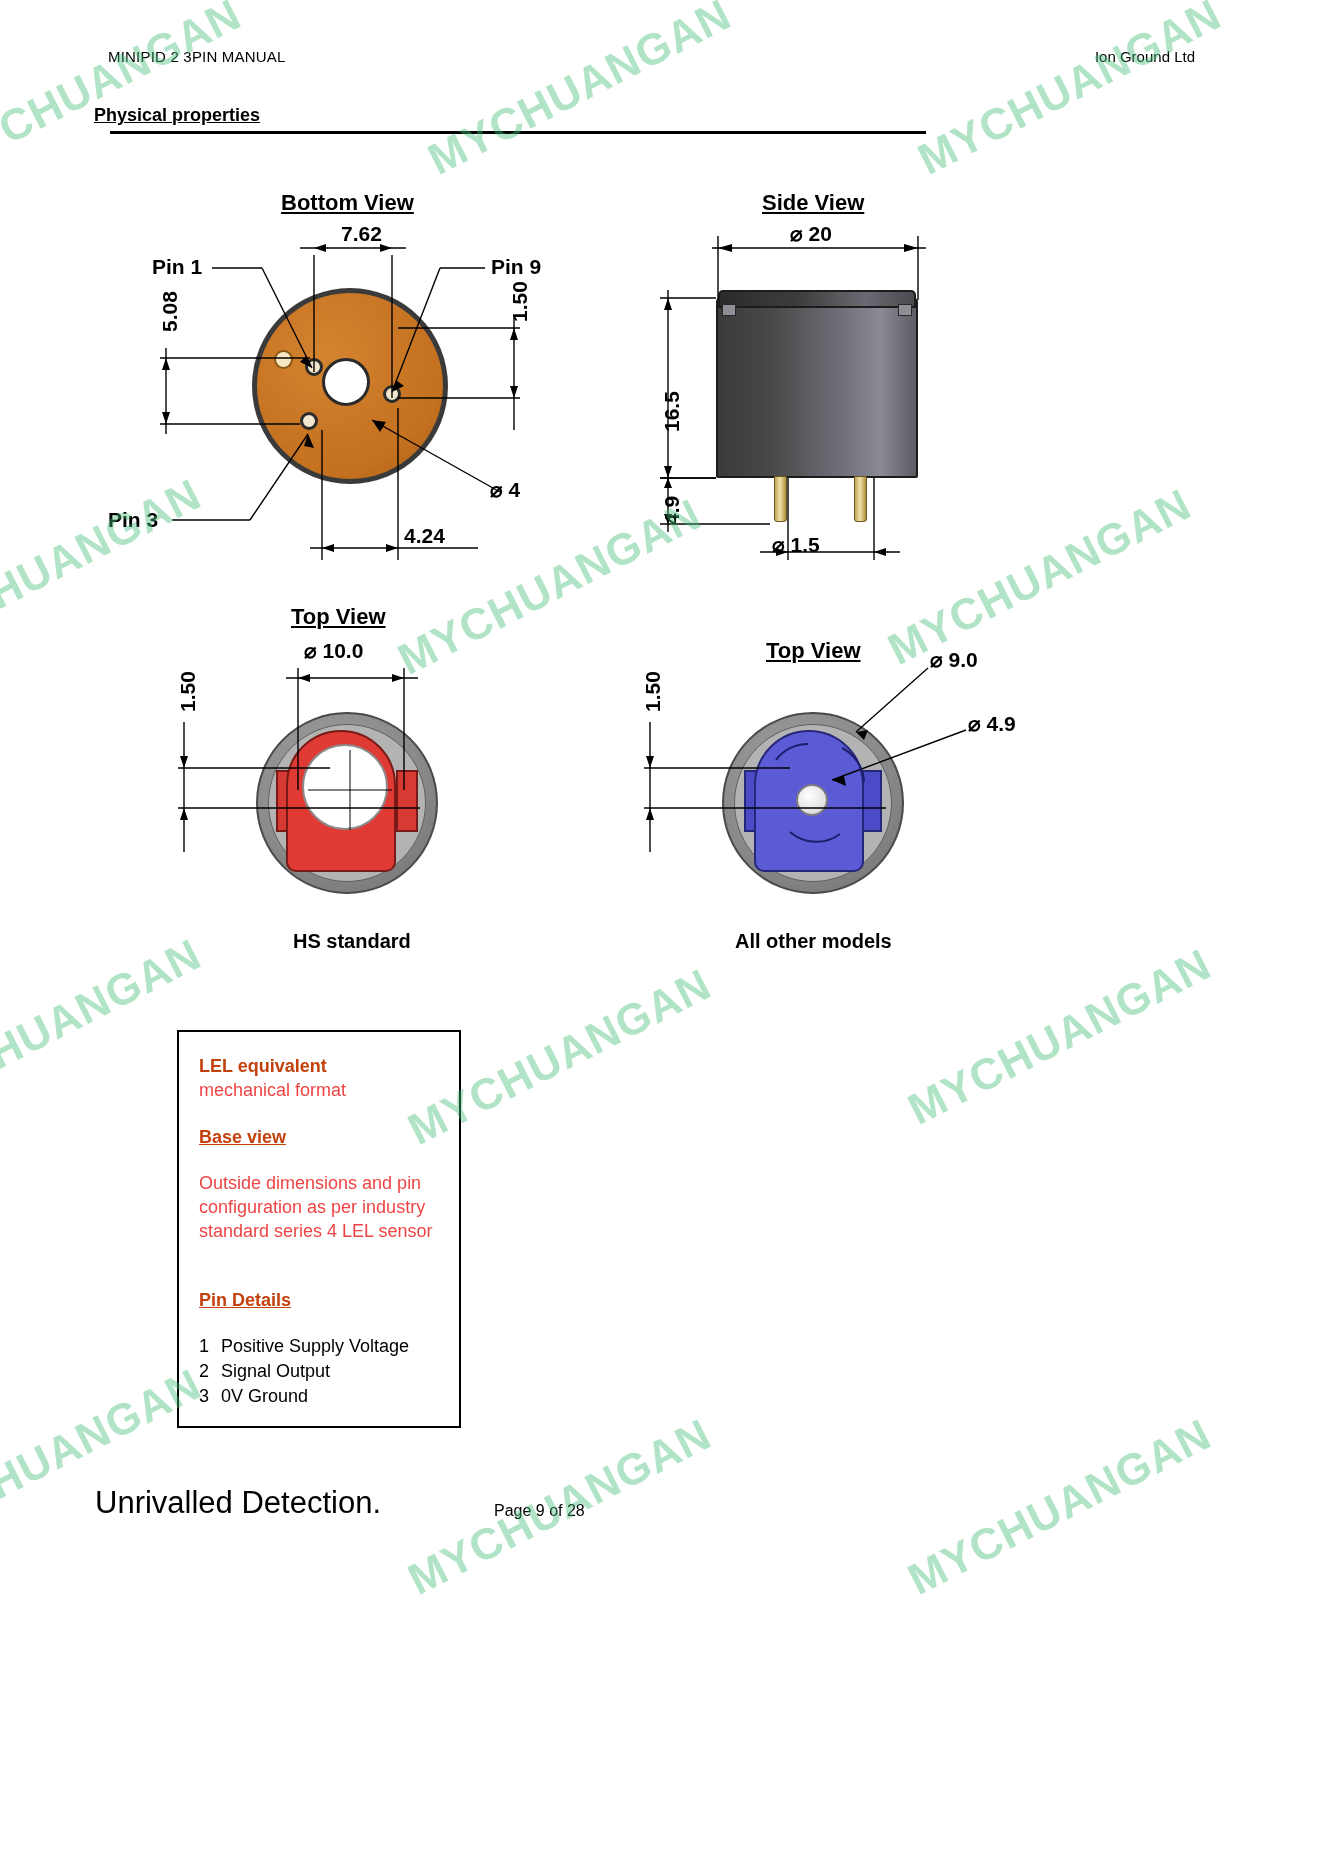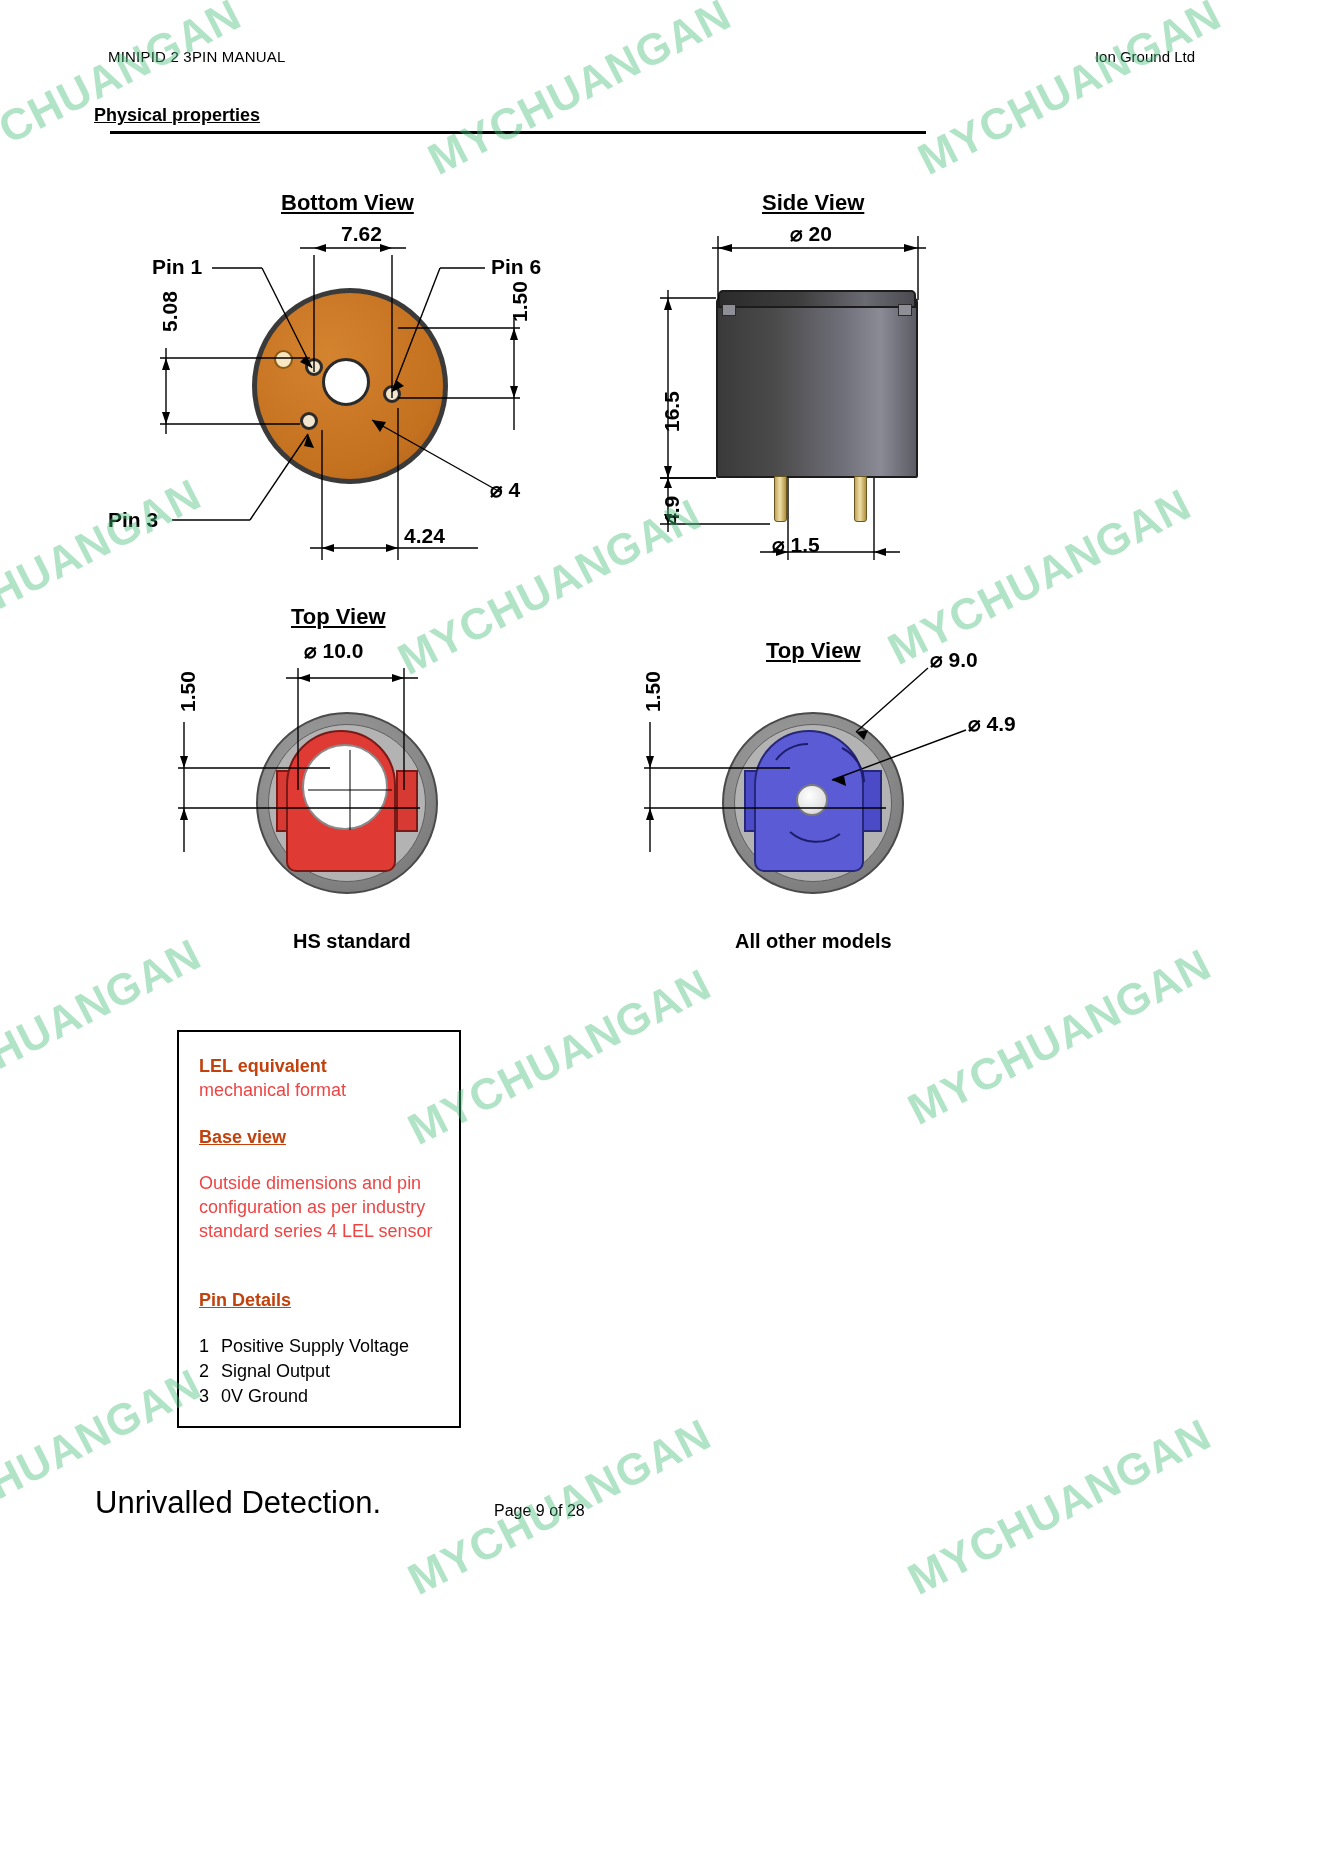--- a/index.html
+++ b/index.html
@@ -356,21 +356,21 @@
     <div class="centre-hole"></div>
   </div>
 
   <div class="dim" style="left:341px; top:222px;">7.62</div>
   <div class="dim vert" style="left:508px; top:322px;">1.50</div>
   <div class="dim vert" style="left:158px; top:332px;">5.08</div>
   <div class="dim" style="left:404px; top:524px;">4.24</div>
   <div class="dim" style="left:490px; top:478px;">⌀ 4</div>
 
   <div class="pinlbl" style="left:152px; top:255px;">Pin 1</div>
-  <div class="pinlbl" style="left:491px; top:255px;">Pin 6</div>
+  <div class="pinlbl" style="left:491px; top:255px;">Pin 9</div>
   <div class="pinlbl" style="left:108px; top:508px;">Pin 3</div>
 
   <div class="view-label" style="left:762px; top:190px;">Side View</div>
 
   <div id="side-view-figure">
     <div class="sv-body"></div>
     <div class="sv-cap"></div>
     <div class="sv-notch" style="left:6px;"></div>
     <div class="sv-notch" style="left:182px;"></div>
     <div class="sv-pin" style="left:58px;"></div>

